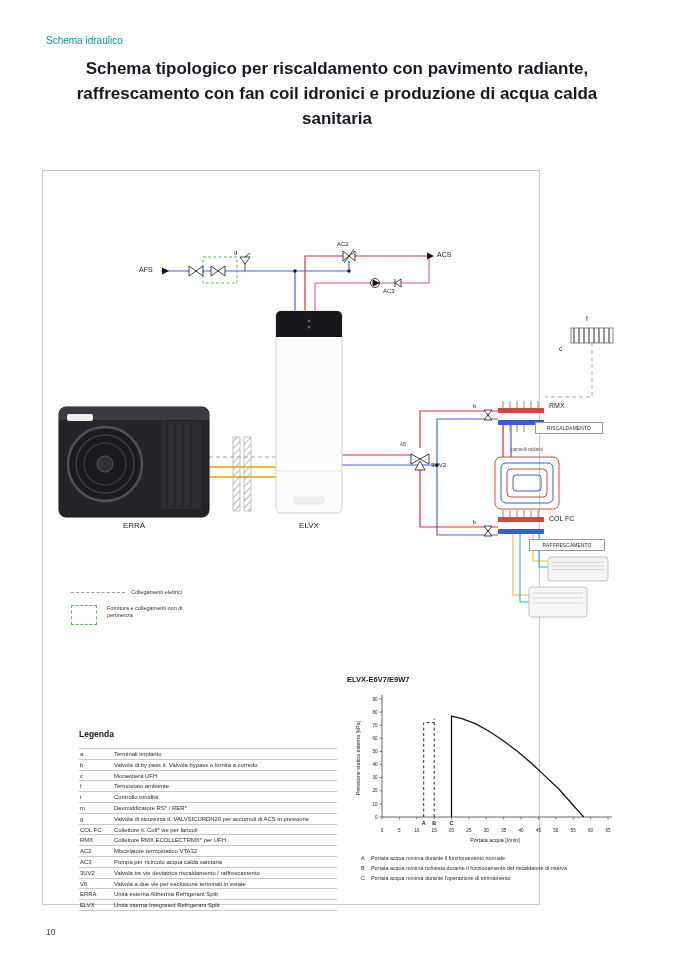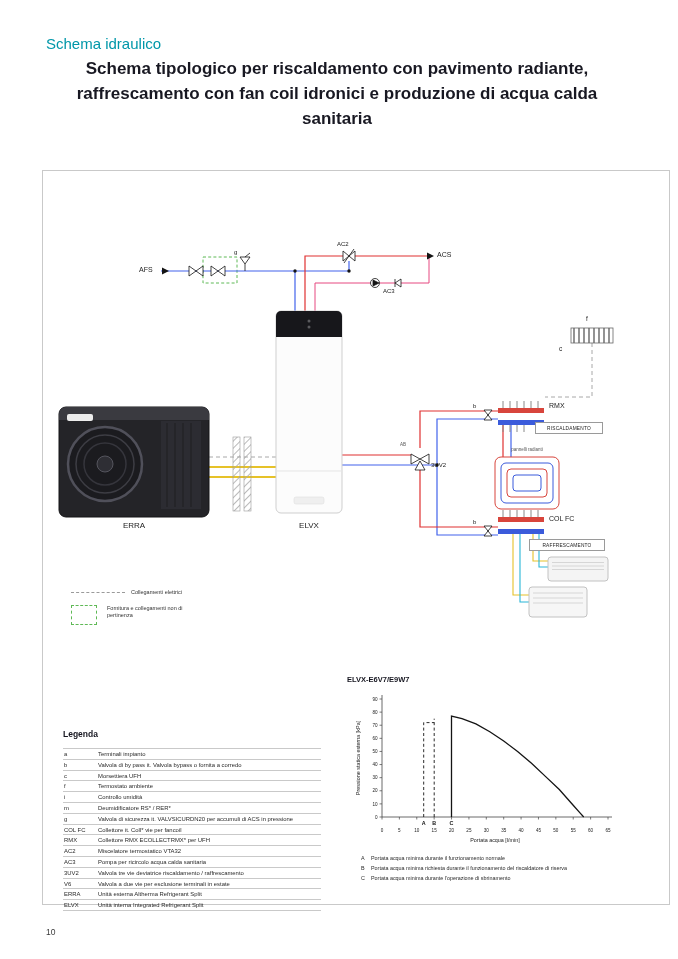--- a/index.html
+++ b/index.html
@@ -1,42 +1,42 @@
 <!DOCTYPE html>
 <html><head>
 <meta charset="utf-8">
 <style>
   * { box-sizing: border-box; }
   html,body { margin:0; padding:0; }
   body {
     width:678px; height:959px; position:relative; background:#ffffff;
     font-family:"Liberation Sans", sans-serif; color:#1d1d26; overflow:hidden;
   }
-  .eyebrow { position:absolute; left:46px; top:35px; font-size:15px; color:#0097a9; }
+  .eyebrow { position:absolute; left:46px; top:35px; font-size:10px; color:#0097a9; }
   h1.title {
     position:absolute; left:46px; top:56px; width:582px; margin:0;
     font-size:17px; line-height:25px; font-weight:bold; color:#181822;text-align:center;
   }
   .diagram-box {
-    position:absolute; left:42px; top:170px; width:628px; height:735px;
+    position:absolute; left:42px; top:170px; width:498px; height:735px;
     border:1px solid #c9c9c9; background:#fff;
   }
   .schematic { position:absolute; left:0; top:0; width:594px; height:735px; }
   .lbl { position:absolute; font-size:7px; color:#1c1c1c; white-space:nowrap; }
   .lbl-lg { font-size:8px; }
   .lbl-xs { font-size:4.5px; color:#555; }
   .lbl-center { text-align:center; }
   .tag-box {
     position:absolute; border:1px solid #9a9a9a; background:#fff; text-align:center;
     font-size:4.8px; padding:2.5px 1px; color:#222; letter-spacing:0.2px;
   }
   .dleg-line { position:absolute; left:28px; top:421px; width:54px; border-top:1px dashed #9a9a9a; }
   .dleg-box { position:absolute; left:28px; top:434px; width:26px; height:20px; border:1px dashed #5fb956; }
   .dleg-text { position:absolute; font-size:5.5px; color:#333; line-height:7px; }
-  .legenda { position:absolute; left:20px; top:558px; width:258px; }
+  .legenda { position:absolute; left:36px; top:558px; width:258px; }
   .legenda-title { font-size:8.5px; font-weight:bold; margin-bottom:9px; color:#15151f; }
   table.legtable { width:100%; border-collapse:collapse; font-size:5.9px; color:#2a2a2a; border-bottom:0.5px solid #c9c9c9; }
   table.legtable td { border-top:0.5px solid #c9c9c9; padding:2px 2px 1.8px 1px; vertical-align:top; }
   table.legtable td.k { width:34px; }
   .chart { position:absolute; left:304px; top:504px; width:280px; }
   .chart-title { font-size:7.5px; font-weight:bold; color:#15151f; margin-bottom:3px; }
   .chart svg { display:block; margin:0 auto; }
   .notes { margin-top:6px; padding-left:14px; }
   .note-row { font-size:5.4px; color:#2a2a2a; line-height:10px; white-space:nowrap; }
   .note-key { display:inline-block; width:10px; }

